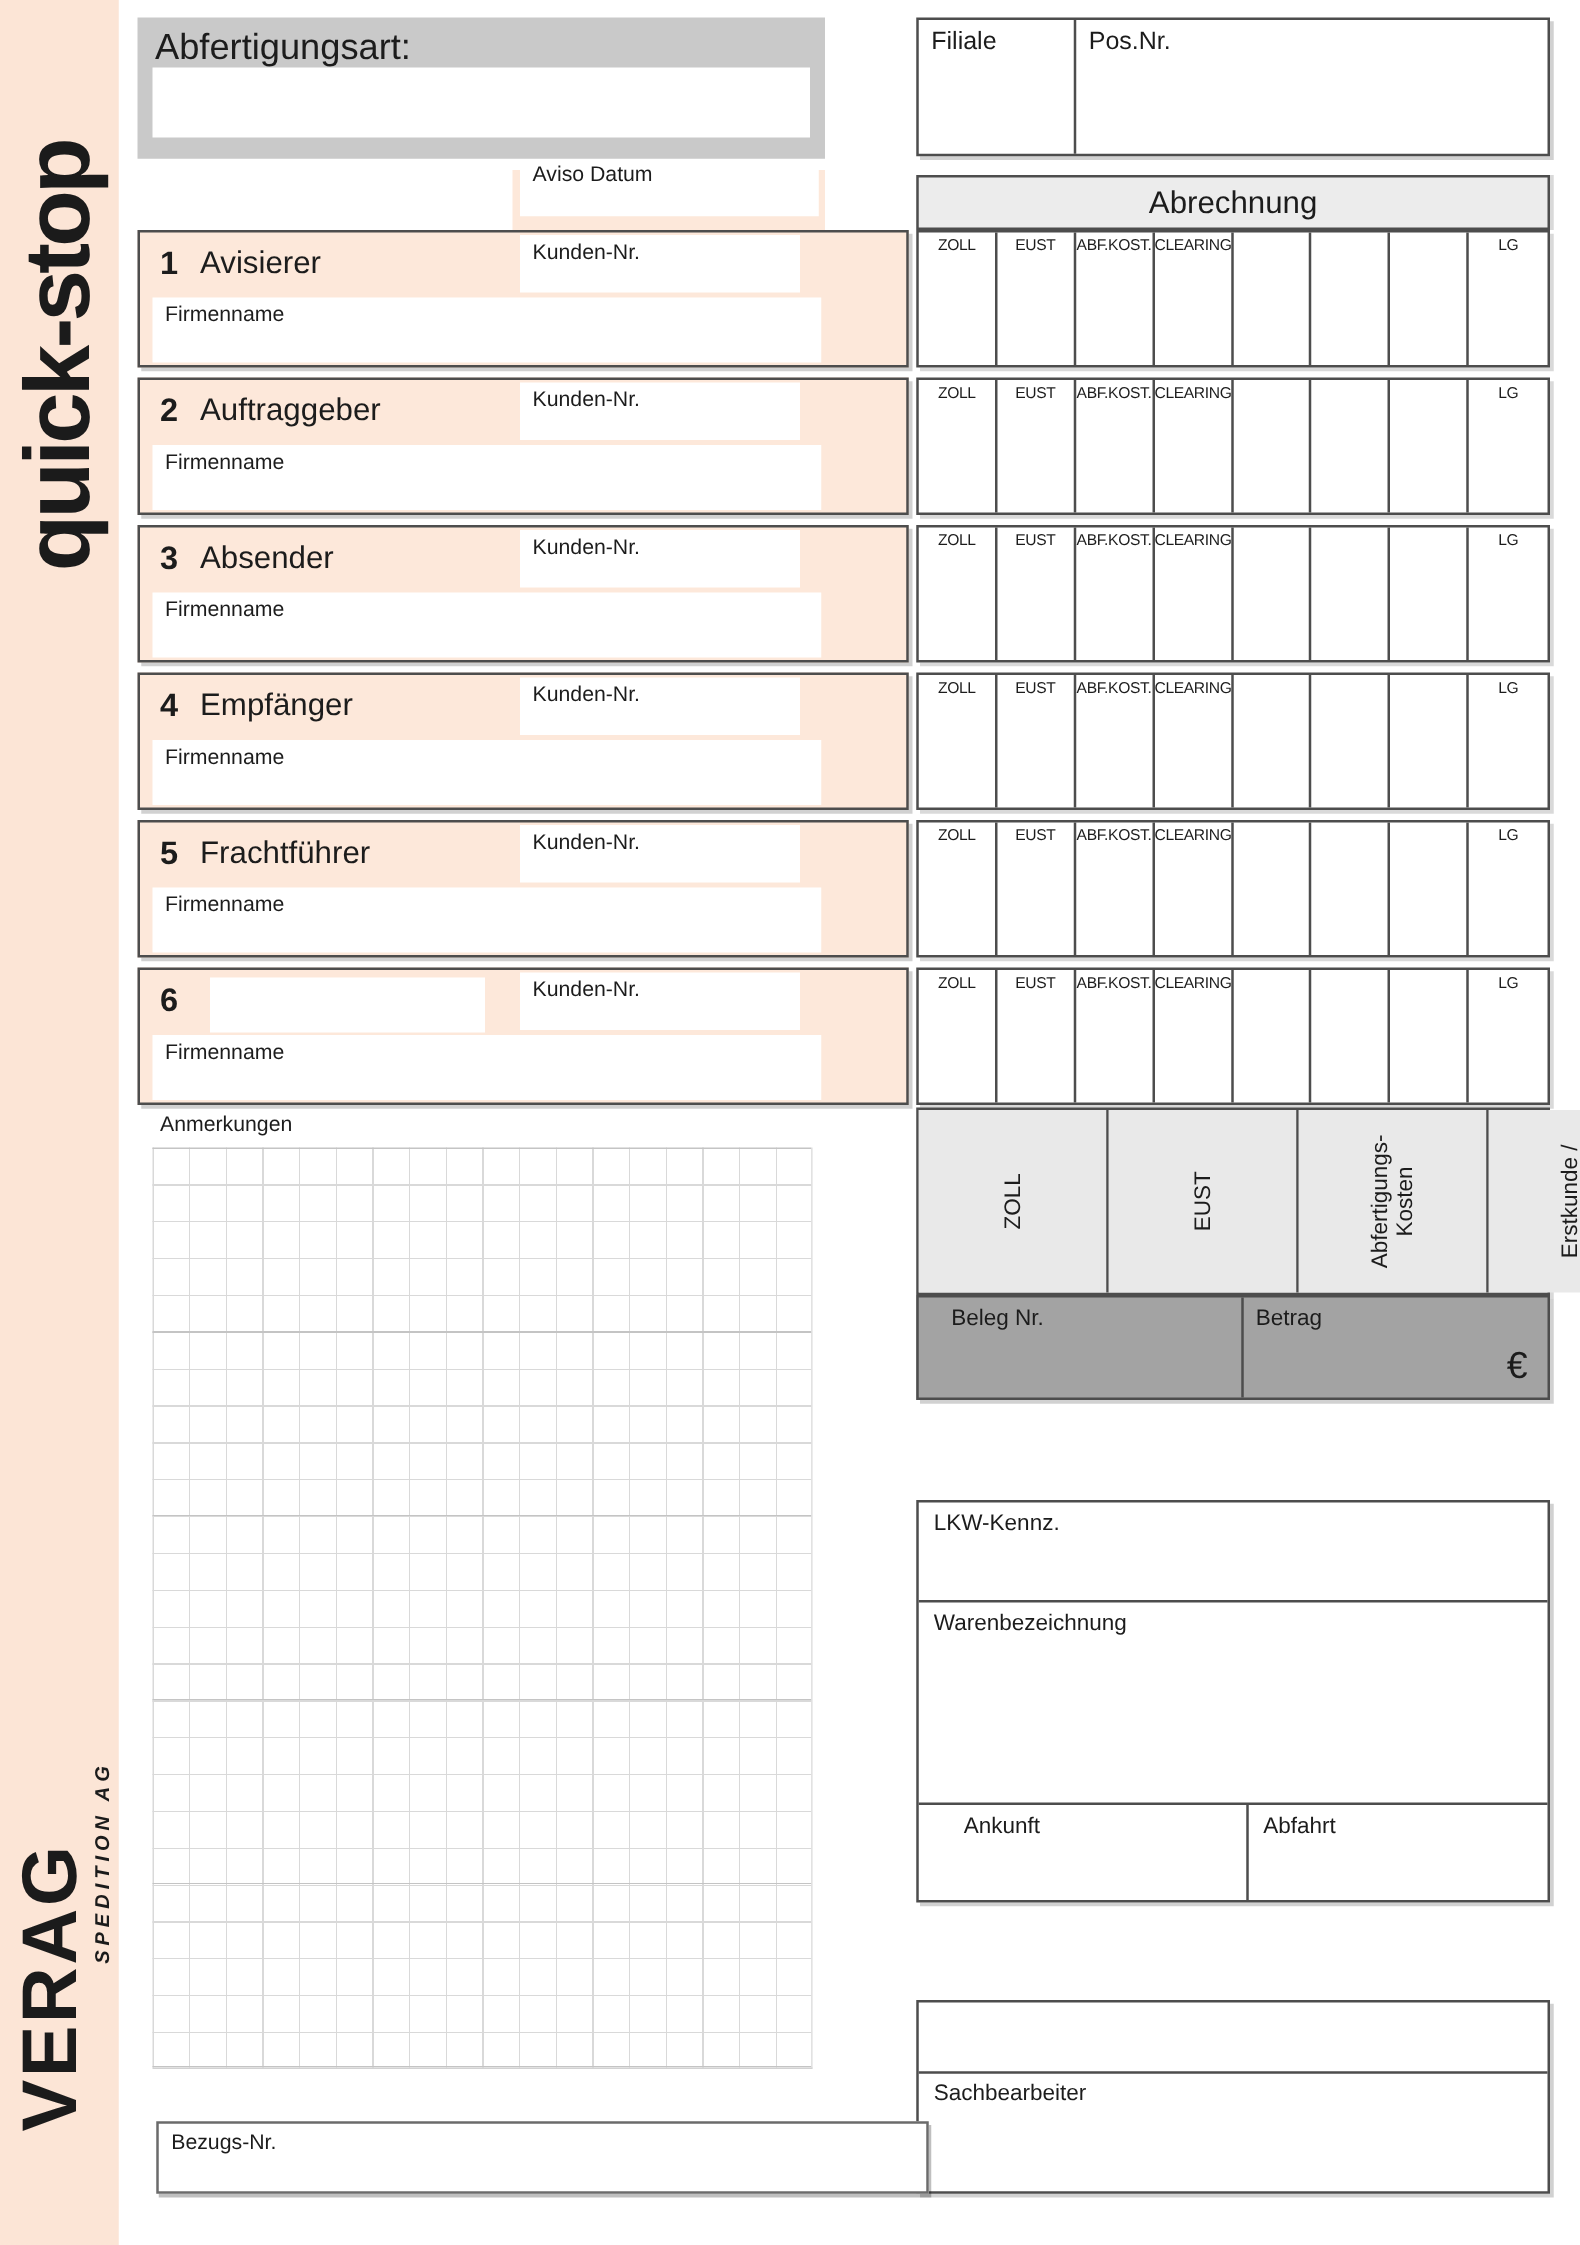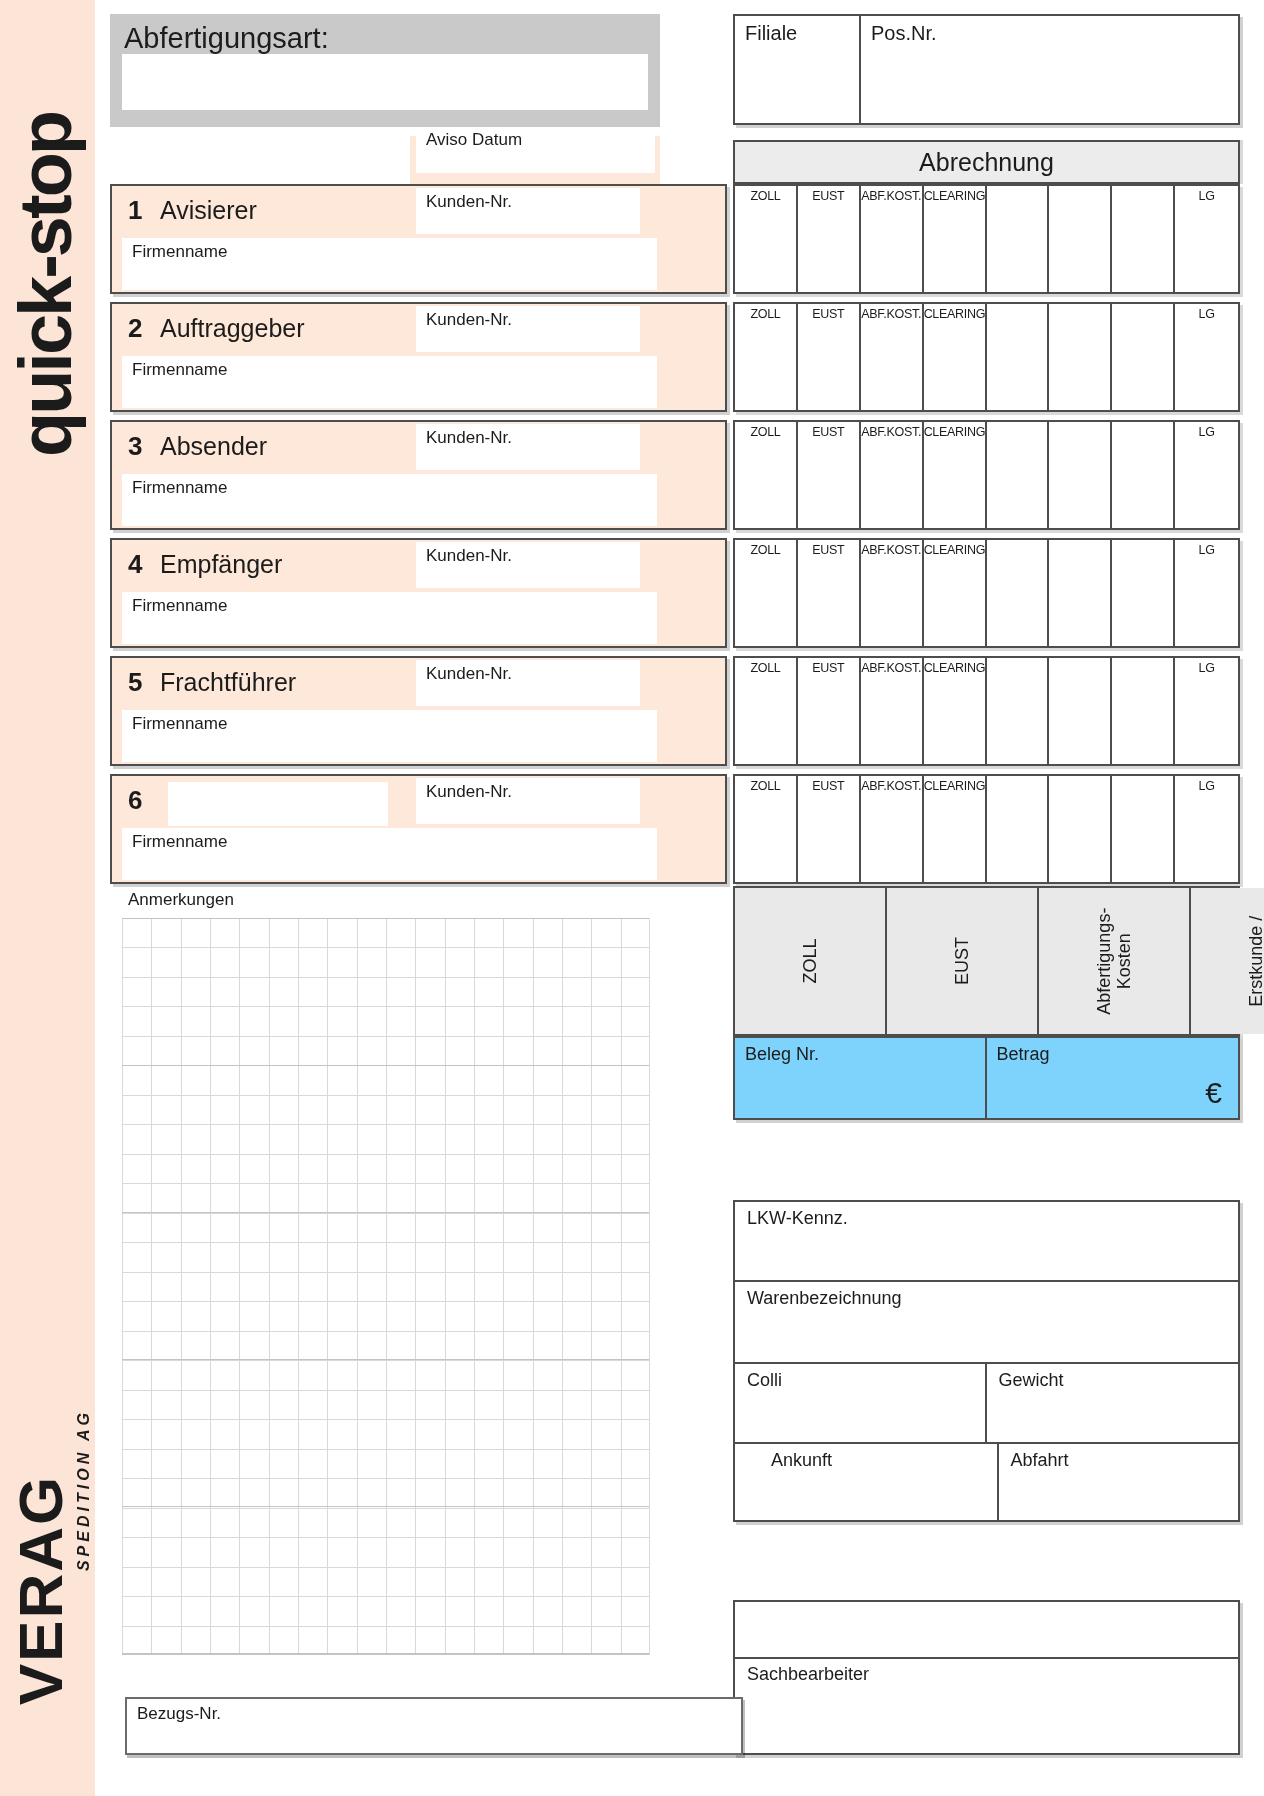--- a/index.html
+++ b/index.html
@@ -61,22 +61,22 @@
   .acell:last-child { border-right:none; }
   .acell-h { position:absolute; top:3px; left:0; right:0; text-align:center; font-size:12.5px; letter-spacing:-.3px; white-space:nowrap; }
 
   .vrow { position:absolute; left:733px; top:886px; width:507px; height:150px; border:2px solid #4d4d4d;
     display:grid; grid-template-columns:repeat(8,1fr); background:#e9e9e9; box-shadow:3px 3px 0 rgba(0,0,0,.15); }
   .vcell { position:relative; border-right:2px solid #4d4d4d; background:#e9e9e9;
     display:flex; align-items:center; justify-content:center; overflow:visible; }
   .vcell:last-child { border-right:none; }
   .vlabel { flex:0 0 auto; transform:rotate(-90deg); width:150px; text-align:center; font-size:18px; line-height:1.12; }
 
-  .beleg-row { position:absolute; left:733px; top:1036px; width:507px; height:84px; border:2px solid #4d4d4d; background:#7dd3fc;
-    display:grid; grid-template-columns:1fr 1fr; box-shadow:3px 3px 0 rgba(0,0,0,.18); }
+  .beleg-row { position:absolute; left:733px; top:1036px; width:507px; height:84px; border:2px solid #4d4d4d; background:#a3a3a3;
+    display:grid; grid-template-columns:1fr 1fr; box-shadow:3px 3px 0 rgba(0,0,0,.18);padding-left:16px; }
   .beleg-row .cell { position:relative; padding:6px 10px; font-size:18px; }
   .beleg-row .cell:first-child { border-right:2px solid #4d4d4d; }
   .euro { position:absolute; right:16px; bottom:8px; font-size:30px; }
 
   
   .anm-label { position:absolute; left:128px; top:890px; font-size:17px; }
   .anm-grid { position:absolute; left:122px; top:918px; width:528px; height:737px;
     background-image:
       repeating-linear-gradient(to bottom, #c4c4c4 0 1px, transparent 1px 147px),
       repeating-linear-gradient(to right, #d9d9d9 0 1px, transparent 1px 29.33px),
@@ -391,28 +391,20 @@
   <div class="anm-label">Anmerkungen</div>
   <div class="anm-grid"></div>
 
   <div class="ship-group">
     <div class="ship-sec sec-lkw">
       <span>LKW-Kennz.</span>
     </div>
     <div class="sec-waren">
       <span>Warenbezeichnung</span>
     </div>
-    <div class="sec-row sec-colli">
-      <div class="cell">
-        <span>Colli</span>
-      </div>
-      <div class="cell">
-        <span>Gewicht</span>
-      </div>
-    </div>
     <div class="sec-row sec-ankunft">
       <div class="cell">
         <span>Ankunft</span>
       </div>
       <div class="cell">
         <span>Abfahrt</span>
       </div>
     </div>
   </div>
 

